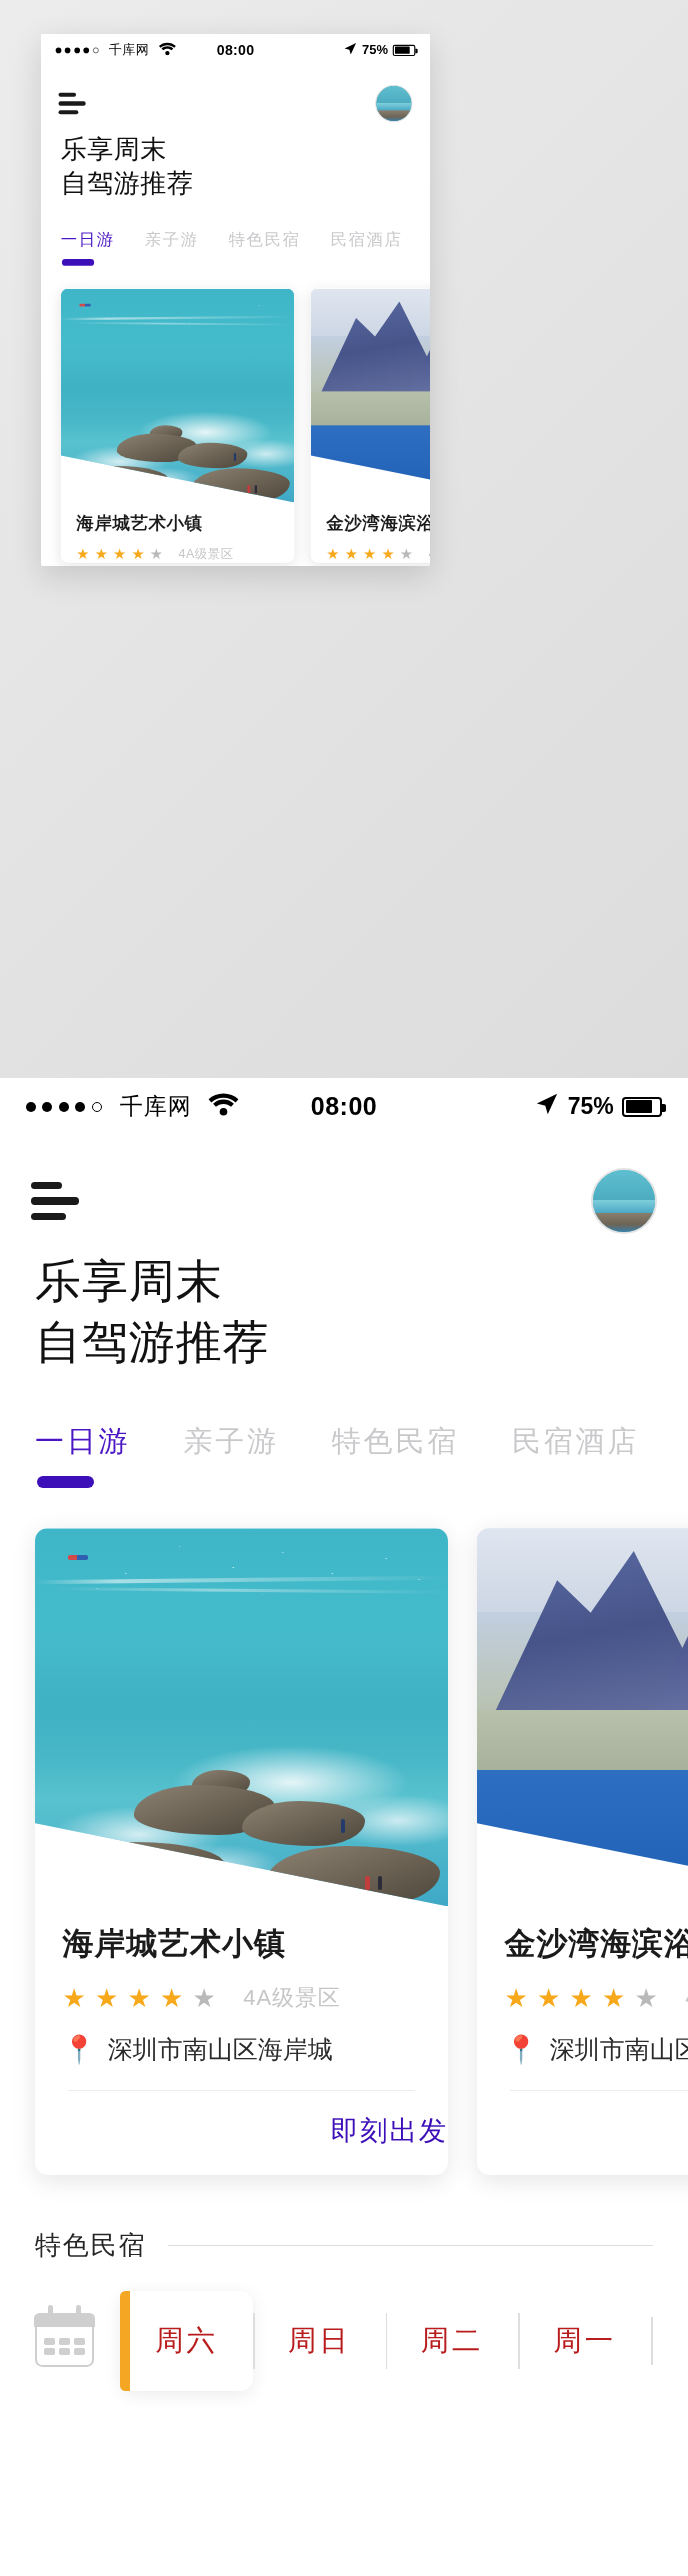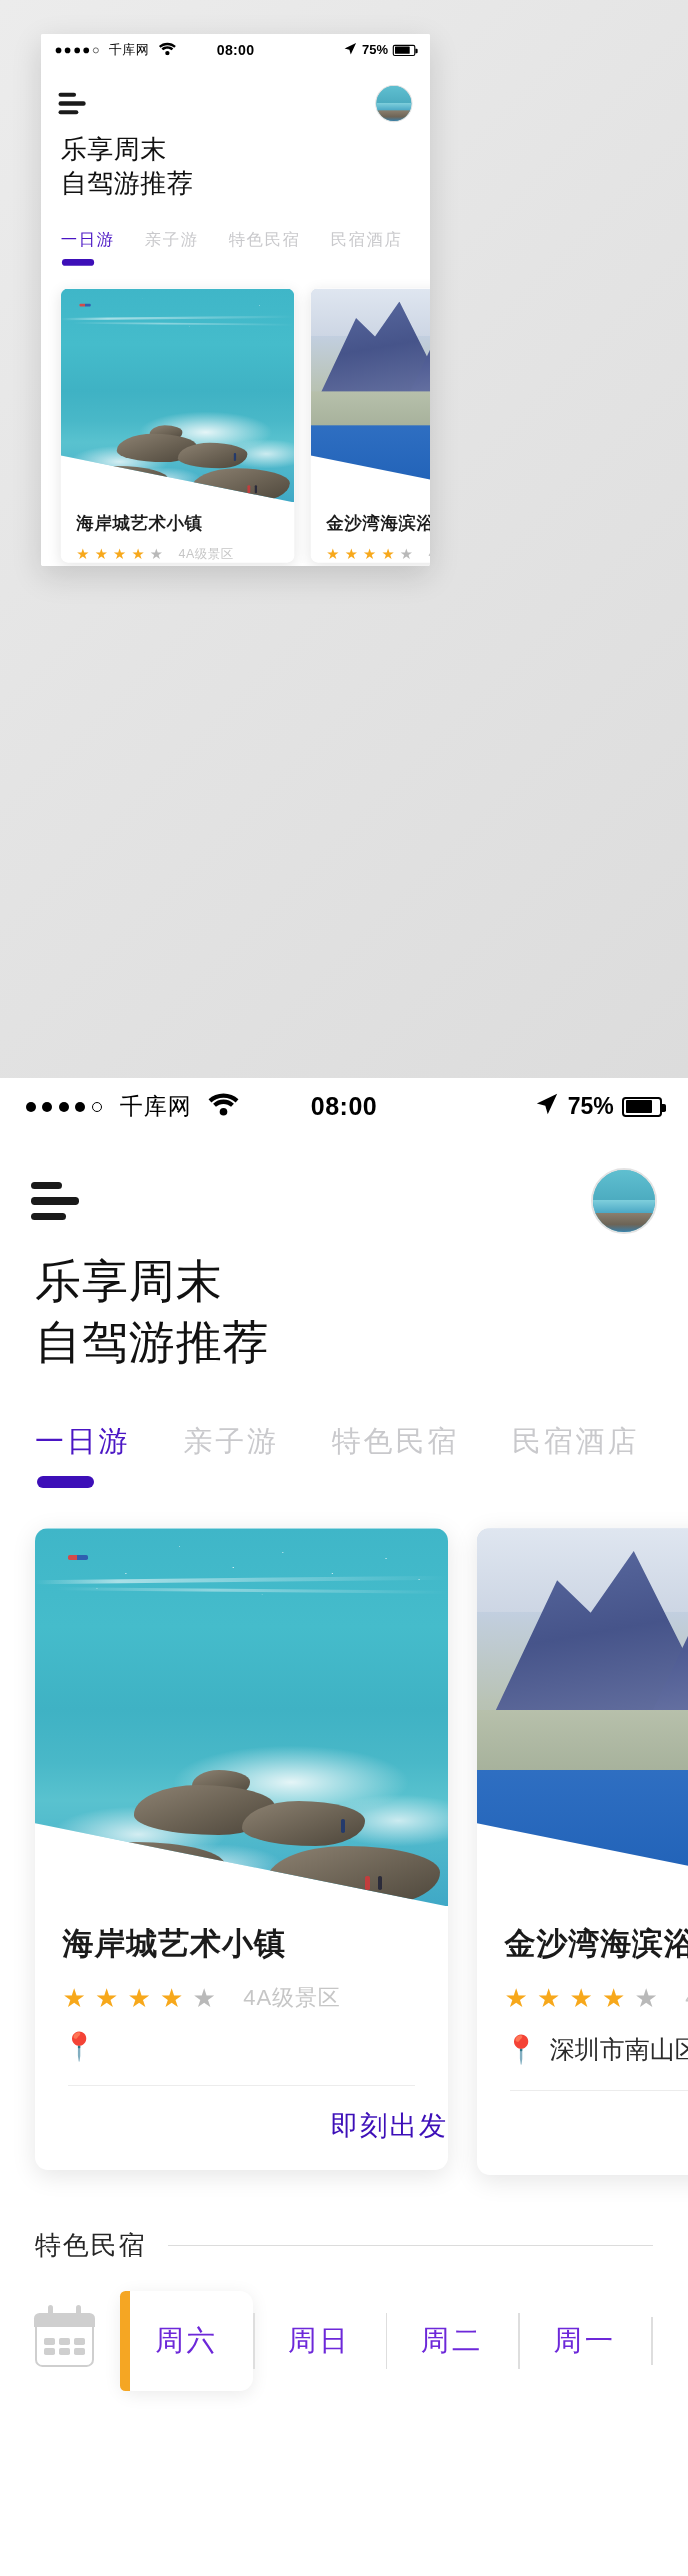--- a/index.html
+++ b/index.html
@@ -214,21 +214,21 @@
              border:2.8px solid #cfcfcf; border-radius:7.3px; }
   .cal-icon::before{ content:""; position:absolute; left:-2.8px; right:-2.8px; top:-2.8px; height:13.8px;
              background:#cfcfcf; border-radius:5.5px 5.5px 0 0; }
   .cal-icon .tick{ position:absolute; top:-11px; width:4.6px; height:11px;
              background:#cfcfcf; border-radius:2.8px; }
   .cal-icon .t1{ left:11px; } .cal-icon .t2{ right:11px; }
   .cal-icon .dots{ position:absolute; left:7.3px; right:7.3px; top:22px;
              display:grid; grid-template-columns:repeat(3,1fr); gap:3.7px 4.6px;}
   .cal-icon .dots i{ display:block; height:6.4px; background:#cfcfcf; border-radius:1.8px; }
   .day-list{ display:flex; align-items:stretch; flex:1; margin-left:26px; }
-  .day{ flex:1; text-align:center; font-size:28.4px; color:#6d28d9;
+  .day{ flex:1; text-align:center; font-size:28.4px; color:#b91c1c;
         padding:31px 0; position:relative; letter-spacing:2.8px; cursor:pointer;}
   .day + .day::before{ content:""; position:absolute; left:0; top:22%; bottom:22%;
         width:1.8px; background:#dedede; }
   .day.active{ background:#fff; border-radius:13px;
         box-shadow:0 3.7px 16.5px rgba(0,0,0,0.08); }
   .day.active::after{ content:""; position:absolute; left:0; top:0; bottom:0; width:10px;
         background:#f5a623; border-radius:5.5px 0 0 5.5px; }
   .day-tail{ width:1.8px; align-self:center; height:48px; background:#dedede; }
 </style>
 </head>
@@ -460,20 +460,21 @@
                 <span class="star">★</span>
                 <span class="star">★</span>
                 <span class="star">★</span>
                 <span class="star">★</span>
                 <span class="star off">★</span>
               </div>
               <div class="level">4A级景区</div>
             </div>
             <div class="card-loc">
               <span class="pin">📍</span>
+              <span>深圳市南山区海岸城</span>
             </div>
             <div class="card-sep"></div>
           </div>
           <div class="card-cta">即刻出发</div>
         </div>
 
         <div class="card">
           <div class="card-img">
             <div class="img-lake">
               <span class="sky"></span>

